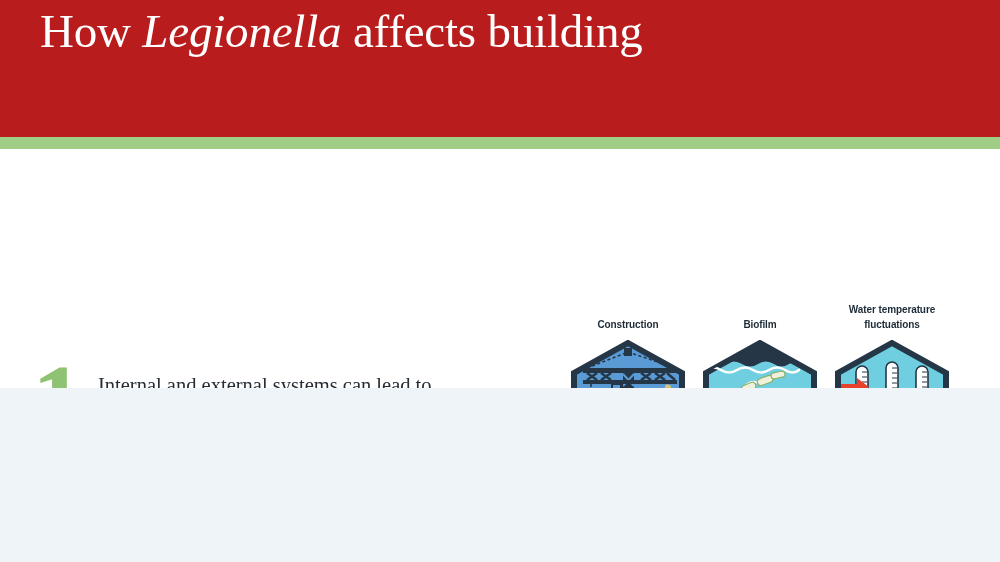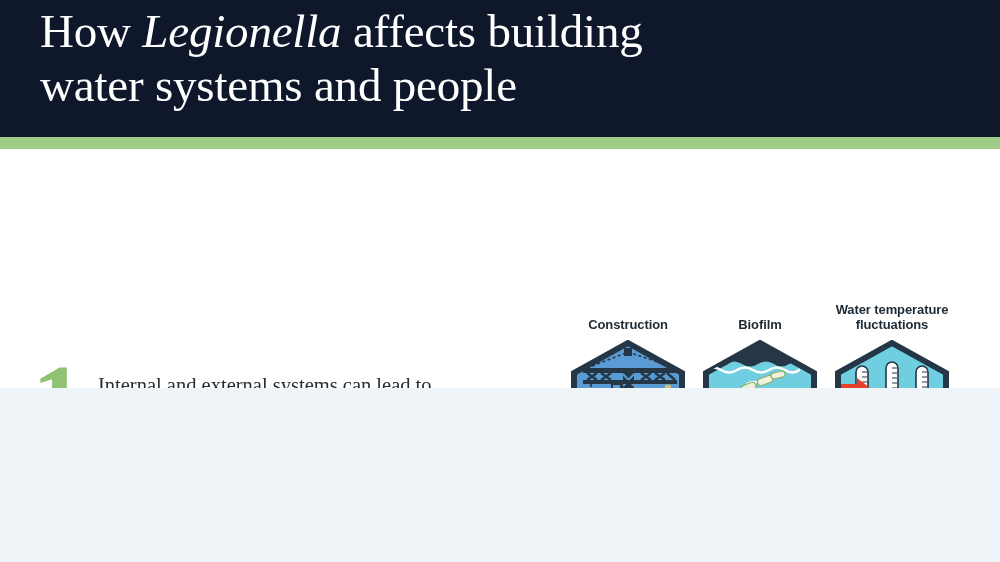--- a/index.html
+++ b/index.html
@@ -15,21 +15,21 @@
     background: #ffffff;
     font-family: "Liberation Sans", sans-serif;
   }
 
   
   #header {
     position: absolute;
     left: 0; top: 0;
     width: 1000px;
     height: 137px;
-    background: #0f172a;
+    background: #b91c1c;
     box-sizing: border-box;
   }
   #header-title {
     position: absolute;
     left: 40px;
     top: 4px;
     width: 920px;
     font-family: "Liberation Serif", "DejaVu Serif", serif;
     font-size: 47px;
     line-height: 54px;
@@ -101,21 +101,21 @@
     width: 136px;
     text-align: center;
   }
   #icons-1 .icon-cell { top: 0; }
   .cell-a { left: 0px; }
   .cell-b { left: 132px; }
   .cell-c { left: 264px; }
 
   .icon-label {
     font-family: "Liberation Sans", sans-serif;
-    font-size: 13px;
+    font-size: 10px;
     line-height: 15px;
     font-weight: 700;
     color: #1d2b36;
     margin: 0 0 8px 0;
     letter-spacing: -0.1px;
   }
   .icon-label.two-line { margin-top: -15px; }
 
   .hex-wrap {
     width: 136px;
@@ -125,21 +125,20 @@
   .hex-wrap svg { display: block; margin: 0 auto; }
 </style>
 </head>
 <body>
 
 <div id="page">
 
   <div id="header">
     <div id="header-title">
       <span>How </span><span class="ital">Legionella</span><span> affects building</span><br>
-      <span>water systems and people</span>
     </div>
   </div>
   <div id="green-rule"></div>
 
   <div class="section" id="section-1">
 
     <div class="step-number">1.</div>
 
     <div class="step-text" id="step1-text">
       <span>Internal and external systems can lead to </span><span class="ital">Legionella</span><span> growth in building water systems.</span>

